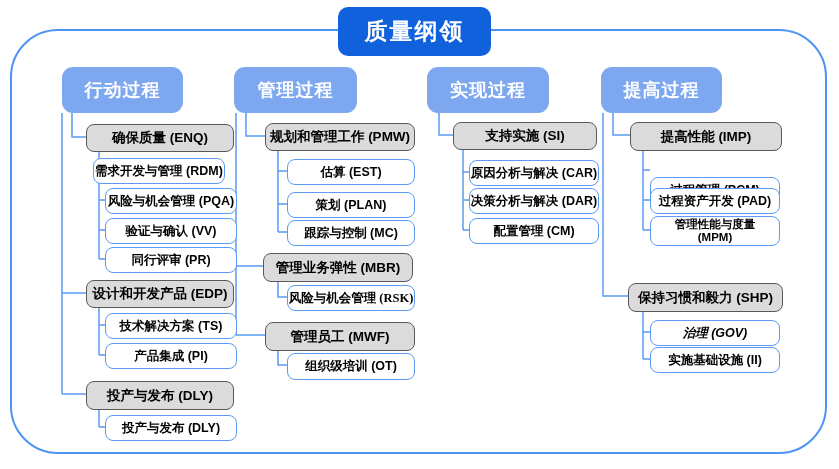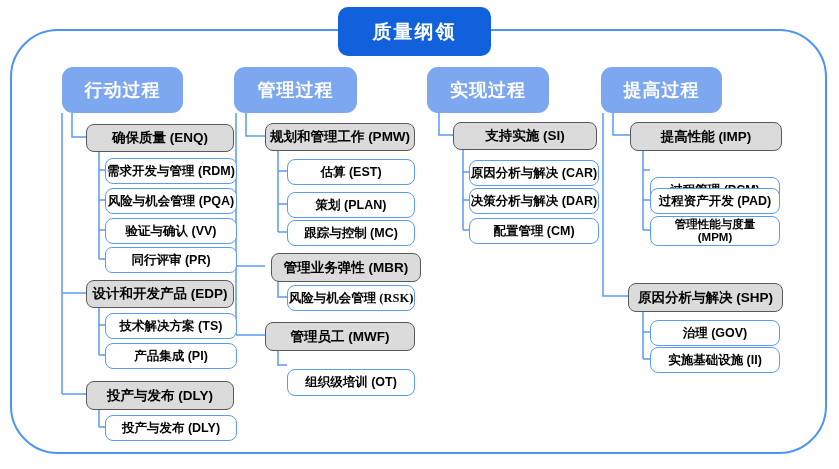--- a/index.html
+++ b/index.html
@@ -10,21 +10,21 @@
   }
   .frame{
     position:absolute;left:10px;top:29px;width:813px;height:421px;
     border:2px solid var(--frame-border);border-radius:48px;background:transparent;
   }
   svg.connectors{position:absolute;left:0;top:0;}
   .title-box{
     position:absolute;left:338px;top:7px;width:153px;height:49px;
     background:var(--title-bg);border-radius:10px;
     display:flex;align-items:center;justify-content:center;
-    color:#ffffff;font-size:19px;font-weight:bold;letter-spacing:2px;
+    color:#ffffff;font-size:23px;font-weight:bold;letter-spacing:2px;
   }
   .col-header{
     position:absolute;height:46px;top:67px;
     background:var(--header-bg);border-radius:11px;
     display:flex;align-items:center;justify-content:center;
     color:#ffffff;font-size:18px;font-weight:bold;letter-spacing:1px;
   }
   .gray-node{
     position:absolute;background:var(--gray-fill);
     border:1.5px solid var(--gray-border);border-radius:8px;
@@ -66,44 +66,44 @@
 </svg>
 
 <div class="title-box">质量纲领</div>
 
 <div class="col-header" style="left:62px;width:121px;">行动过程</div>
 <div class="col-header" style="left:234px;width:123px;">管理过程</div>
 <div class="col-header" style="left:427px;width:122px;">实现过程</div>
 <div class="col-header" style="left:601px;width:121px;">提高过程</div>
 
 <div class="gray-node" style="left:86px;top:124px;width:146px;height:26px;">确保质量 (ENQ)</div>
-<div class="blue-node" style="left:105px;top:158px;width:130px;height:24px;">需求开发与管理 (RDM)</div>
+<div class="blue-node" style="left:93px;top:158px;width:130px;height:24px;">需求开发与管理 (RDM)</div>
 <div class="blue-node" style="left:105px;top:188px;width:130px;height:24px;">风险与机会管理 (PQA)</div>
 <div class="blue-node" style="left:105px;top:218px;width:130px;height:24px;">验证与确认 (VV)</div>
-<div class="blue-node" style="left:105px;top:247px;width:130px;height:24px;border-radius:7px;">同行评审 (PR)</div>
+<div class="blue-node" style="left:105px;top:247px;width:130px;height:24px;">同行评审 (PR)</div>
 <div class="gray-node" style="left:86px;top:280px;width:146px;height:26px;">设计和开发产品 (EDP)</div>
 <div class="blue-node" style="left:105px;top:313px;width:130px;height:24px;">技术解决方案 (TS)</div>
 <div class="blue-node" style="left:105px;top:343px;width:130px;height:24px;">产品集成 (PI)</div>
 <div class="gray-node" style="left:86px;top:381px;width:146px;height:27px;">投产与发布 (DLY)</div>
 <div class="blue-node" style="left:105px;top:415px;width:130px;height:24px;">投产与发布 (DLY)</div>
 
 <div class="gray-node" style="left:265px;top:123px;width:148px;height:26px;">规划和管理工作 (PMW)</div>
 <div class="blue-node" style="left:287px;top:159px;width:126px;height:24px;">估算 (EST)</div>
 <div class="blue-node" style="left:287px;top:192px;width:126px;height:24px;">策划 (PLAN)</div>
 <div class="blue-node" style="left:287px;top:220px;width:126px;height:24px;">跟踪与控制 (MC)</div>
-<div class="gray-node" style="left:271px;top:253px;width:148px;height:27px;">管理业务弹性 (MBR)</div>
+<div class="gray-node" style="left:263px;top:253px;width:148px;height:27px;">管理业务弹性 (MBR)</div>
 <div class="blue-node" style="left:287px;top:285px;width:126px;height:24px;font-family:Liberation Serif, serif;">风险与机会管理 (RSK)</div>
 <div class="gray-node" style="left:265px;top:322px;width:148px;height:27px;">管理员工 (MWF)</div>
-<div class="blue-node" style="left:287px;top:353px;width:126px;height:25px;margin-top:16px;">组织级培训 (OT)</div>
+<div class="blue-node" style="left:287px;top:353px;width:126px;height:25px;">组织级培训 (OT)</div>
 
 <div class="gray-node" style="left:453px;top:122px;width:142px;height:26px;">支持实施 (SI)</div>
 <div class="blue-node" style="left:469px;top:160px;width:128px;height:24px;">原因分析与解决 (CAR)</div>
 <div class="blue-node" style="left:469px;top:188px;width:128px;height:24px;">决策分析与解决 (DAR)</div>
 <div class="blue-node" style="left:469px;top:218px;width:128px;height:24px;">配置管理 (CM)</div>
 
 <div class="gray-node" style="left:630px;top:122px;width:150px;height:27px;">提高性能 (IMP)</div>
 <div class="blue-node" style="left:650px;top:158px;width:128px;height:24px;margin-top:19px;">过程管理 (PCM)</div>
 <div class="blue-node" style="left:650px;top:188px;width:128px;height:24px;">过程资产开发 (PAD)</div>
 <div class="blue-node" style="left:650px;top:216px;width:128px;height:28px;font-size:11.5px;">管理性能与度量
 (MPM)</div>
-<div class="gray-node" style="left:628px;top:283px;width:153px;height:27px;">原因分析与解决 (SHP)</div>
-<div class="blue-node" style="left:650px;top:320px;width:128px;height:24px;">治理 (GOV)</div>
+<div class="gray-node" style="left:628px;top:283px;width:153px;height:27px;">保持习惯和毅力 (SHP)</div>
+<div class="blue-node" style="left:650px;top:320px;width:128px;height:24px;font-style:italic;">治理 (GOV)</div>
 <div class="blue-node" style="left:650px;top:347px;width:128px;height:24px;">实施基础设施 (II)</div>
 
 </body></html>

